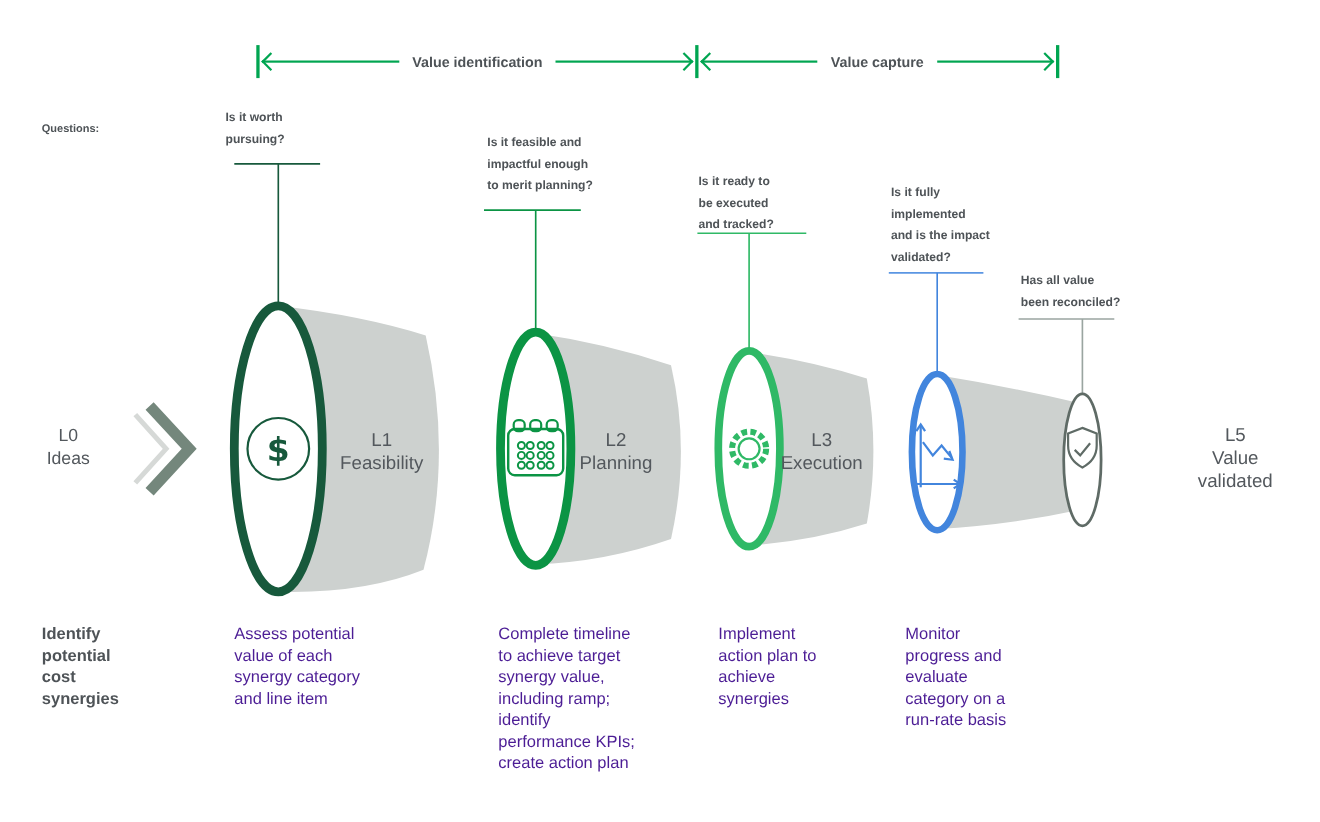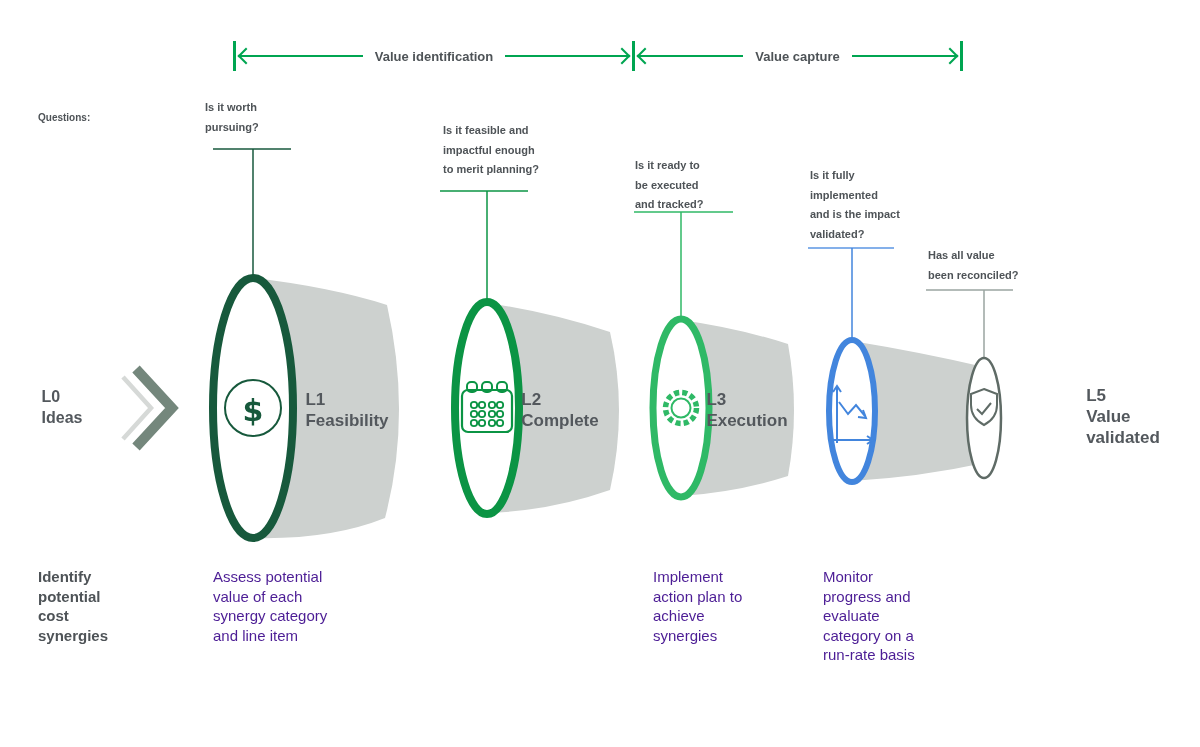--- a/index.html
+++ b/index.html
@@ -71,24 +71,24 @@
     position: absolute;
     font-size: 11px;
     font-weight: bold;
     line-height: 19.5px;
     color: #4E5357;
     white-space: pre-line;
   }
   .stage-label {
     position: absolute;
     font-size: 17px;
-    font-weight: bold;
+    font-weight: normal;
     line-height: 21px;
     color: #53585D;
-    text-align: left;
+    text-align: center;
     white-space: pre-line;
     transform: translateX(-50%);
   }
   .stage-label.small { font-size: 16px; }
   .desc {
     position: absolute;
     top: 567px;
     font-size: 15px;
     line-height: 19.5px;
     color: #4c1d95;
@@ -204,35 +204,42 @@
 and is the impact
 validated?</div>
   <div class="question" style="left:928px;top:246px">Has all value
 been reconciled?</div>
 
   <div class="stage-label small" style="left:62px;top:386px">L0
 Ideas</div>
   <div class="stage-label" style="left:347px;top:389px">L1
 Feasibility</div>
   <div class="stage-label" style="left:560px;top:389px">L2
-Complete</div>
+Planning</div>
   <div class="stage-label" style="left:747px;top:389px">L3
 Execution</div>
   <div class="stage-label" style="left:1123px;top:385px">L5
 Value
 validated</div>
 
   <div class="desc bold" style="left:38px">Identify
 potential
 cost
 synergies</div>
   <div class="desc" style="left:213px">Assess potential
 value of each
 synergy category
 and line item</div>
+  <div class="desc" style="left:453px">Complete timeline
+to achieve target
+synergy value,
+including ramp;
+identify
+performance KPIs;
+create action plan</div>
   <div class="desc" style="left:653px">Implement
 action plan to
 achieve
 synergies</div>
   <div class="desc" style="left:823px">Monitor
 progress and
 evaluate
 category on a
 run-rate basis</div>
 

